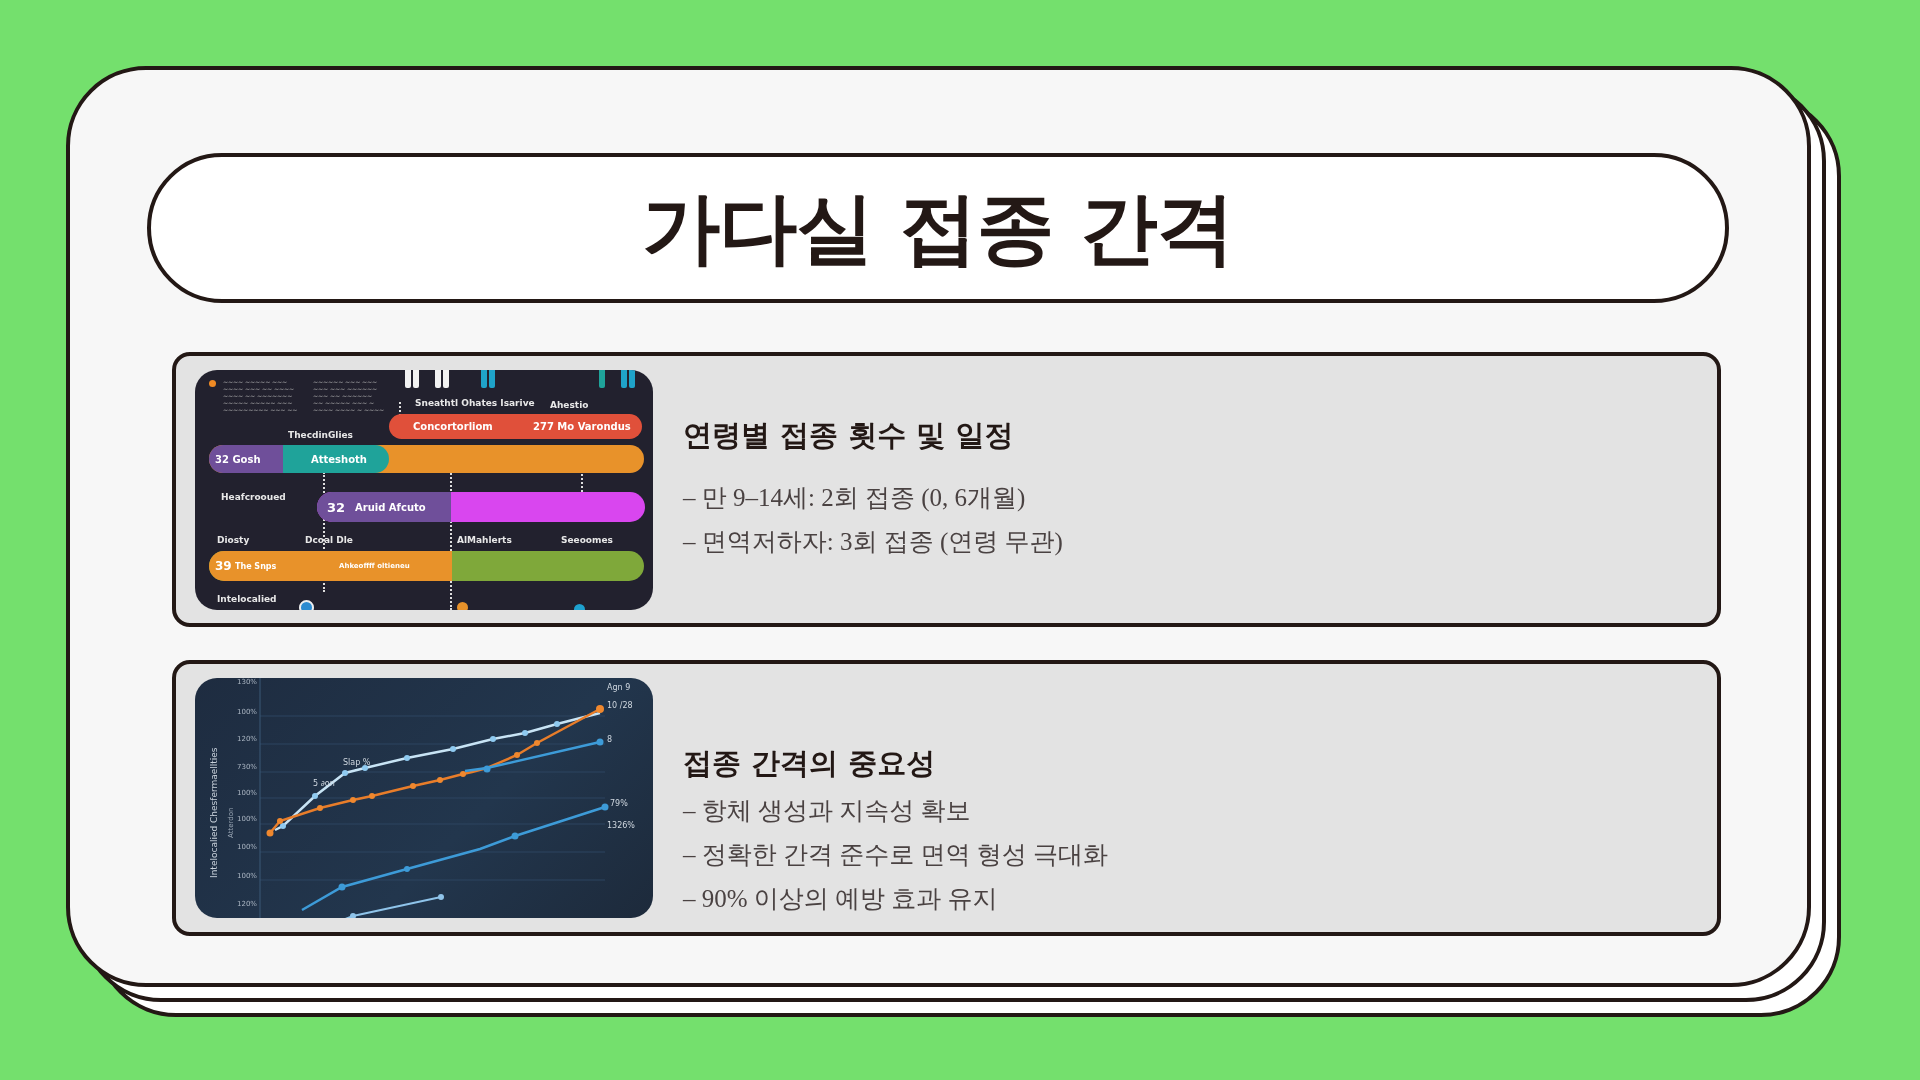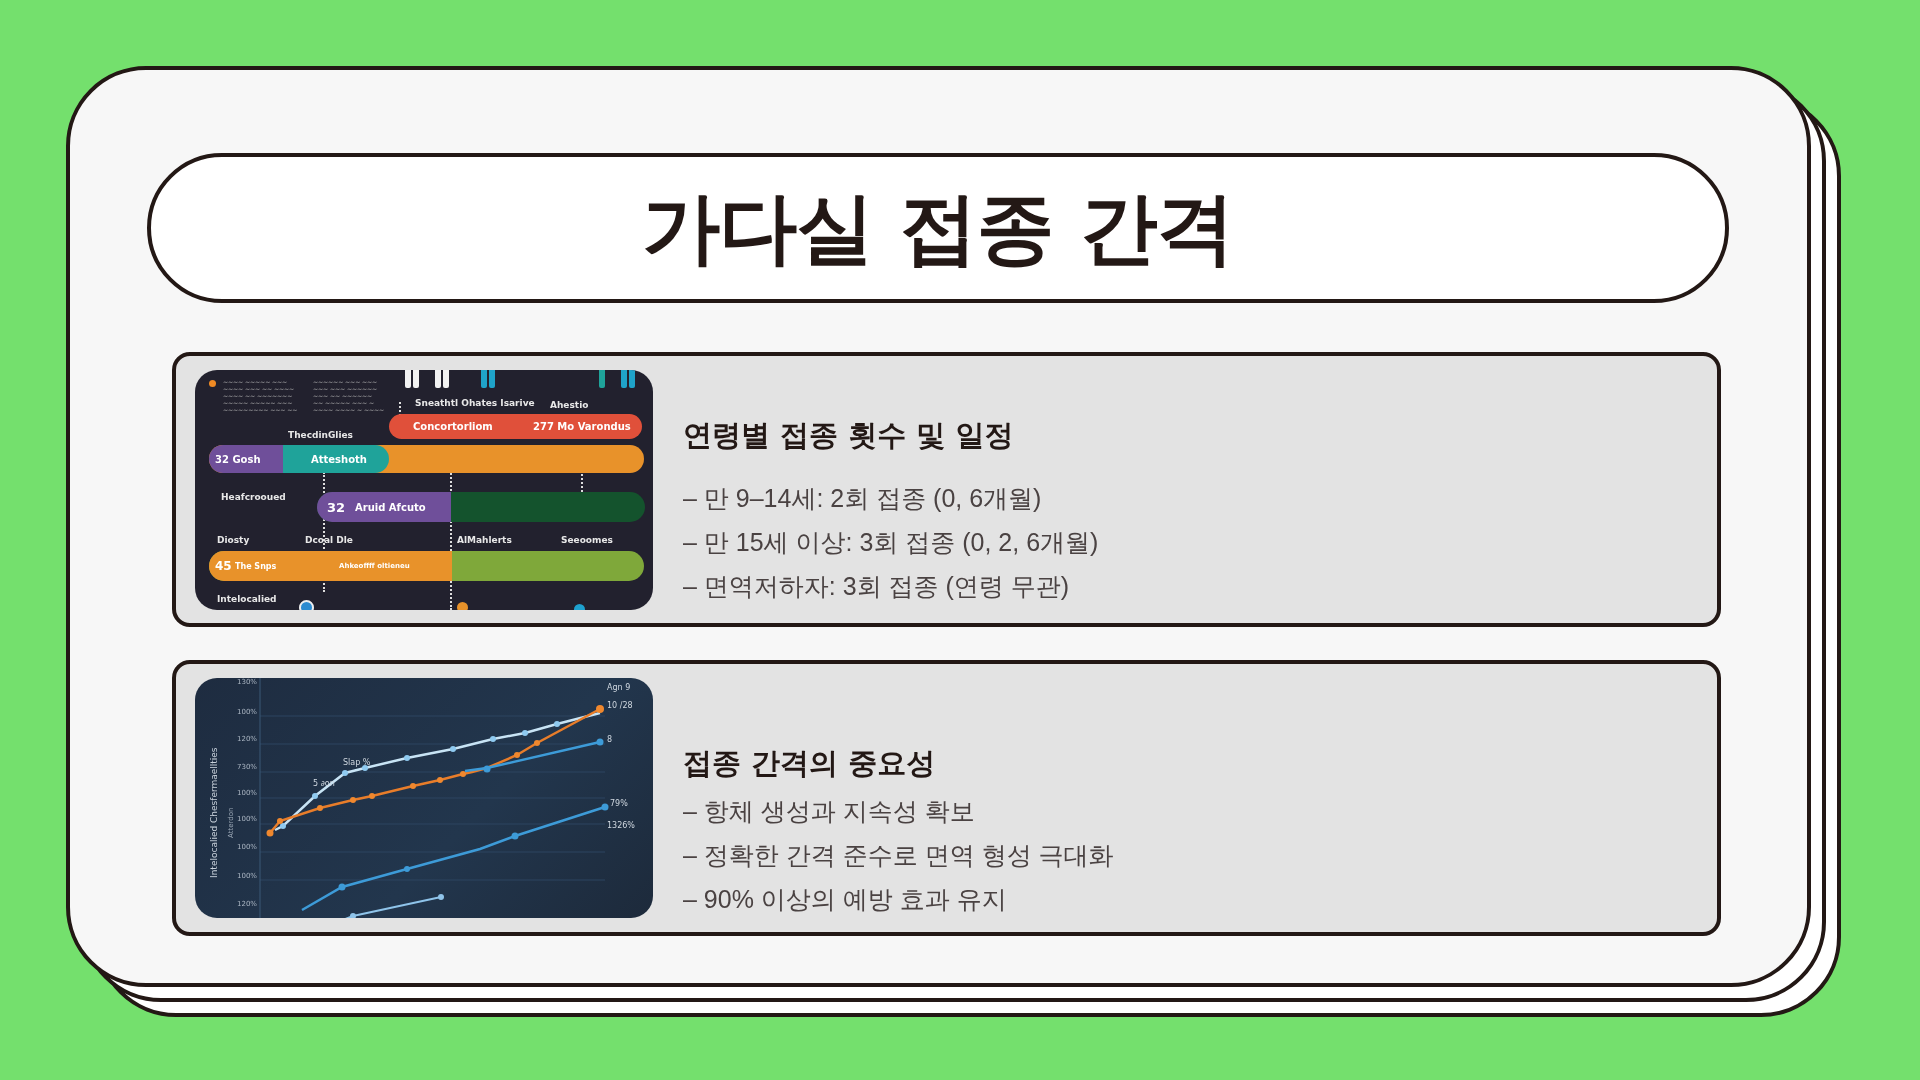--- a/index.html
+++ b/index.html
@@ -10,21 +10,21 @@
   .layer1{left:66px;top:66px;width:1745px;height:921px;background:#f7f7f7;}
   .title-pill{position:absolute;left:147px;top:153px;width:1582px;height:150px;box-sizing:border-box;border:4px solid #231815;border-radius:75px;background:#ffffff;display:flex;align-items:center;justify-content:center;}
   .title-pill h1{margin:0;font-family:"DejaVu Sans",sans-serif;font-weight:bold;font-size:78px;color:#231815;letter-spacing:-1px;line-height:1;}
   .card{position:absolute;left:172px;width:1549px;box-sizing:border-box;border:4px solid #231815;border-radius:18px;background:#e3e3e3;}
   .card1{top:352px;height:275px;}
   .card2{top:660px;height:276px;}
   .card .img{position:absolute;left:19px;top:14px;width:458px;height:240px;border-radius:22px;overflow:hidden;}
   .card .text{position:absolute;left:507px;top:0;}
   .card h2{position:absolute;margin:0;white-space:nowrap;font-family:"DejaVu Sans",sans-serif;font-weight:bold;font-size:29px;color:#231815;}
   .card ul{position:absolute;margin:0;padding:0;list-style:none;white-space:nowrap;}
-  .card li{font-family:Liberation Sans, sans-serif;font-size:25px;color:#4a4242;height:44px;line-height:44px;}
+  .card li{font-family:Liberation Serif, serif;font-size:25px;color:#4a4242;height:44px;line-height:44px;}
   .card1 h2{top:60px;}
   .card1 ul{top:120px;}
   .card2 h2{top:60px;margin-top:20px;}
   .card2 ul{top:125px;}
   
   .info{background:#22212e;}
   .bar{position:absolute;height:28px;border-radius:14px;display:flex;align-items:center;font-size:10px;color:#fff;font-weight:bold;overflow:hidden;}
   .bar span{position:absolute;white-space:nowrap;}
   .seg{position:absolute;top:0;height:100%;}
   .lbl{position:absolute;color:#e8e8e8;font-size:9px;font-weight:bold;white-space:nowrap;}
@@ -91,41 +91,40 @@
       <span style="left:144px;">277 Mo Varondus</span>
     </div>
 
     <div class="bar" style="left:14px;top:75px;width:435px;background:#e8922a;">
       <div class="seg" style="left:0;width:90px;background:#6f4f9a;"></div>
       <div class="seg" style="left:74px;width:106px;background:#1fa39a;border-radius:0 14px 14px 0;"></div>
       <span style="left:6px;">32 Gosh</span>
       <span style="left:102px;">Atteshoth</span>
     </div>
 
-    <div class="bar" style="left:122px;top:122px;width:328px;height:30px;background:#14532d;border-radius:15px;">
+    <div class="bar" style="left:122px;top:122px;width:328px;height:30px;background:#d946ef;border-radius:15px;">
       <div class="seg" style="left:0;width:134px;background:#6f4f9a;"></div>
       <span style="left:10px;font-size:13px;">32</span>
       <span style="left:38px;font-size:10px;">Aruid Afcuto</span>
     </div>
 
     <div class="bar" style="left:14px;top:181px;width:435px;height:30px;background:#7fa83a;border-radius:15px;">
       <div class="seg" style="left:0;width:243px;background:#e8922a;"></div>
-      <span style="left:6px;font-size:12px;">45</span>
+      <span style="left:6px;font-size:12px;">39</span>
       <span style="left:26px;font-size:8px;">The Snps</span>
       <span style="left:130px;font-size:7px;">Ahkeoffff oltieneu</span>
     </div>
     <div class="dot" style="left:262px;top:232px;background:#e8922a;"></div>
     <div class="dot" style="left:379px;top:234px;background:#1ea1cf;"></div>
     <div class="dot" style="left:104px;top:230px;background:#2c8bd0;border:2px solid #eee;"></div>
   </div>
   <div class="text">
     <h2>연령별 접종 횟수 및 일정</h2>
     <ul>
       <li>– 만 9–14세: 2회 접종 (0, 6개월)</li>
-      <li>– 만 15세 이상: 3회 접종 (0, 2, 6개월)</li>
       <li>– 면역저하자: 3회 접종 (연령 무관)</li>
     </ul>
   </div>
 </div>
 
 <div class="card card2">
   <div class="img chart">
     <svg width="458" height="240" viewBox="0 0 458 240">
       <g stroke="#2d4560" stroke-width="1">
         <line x1="65" y1="38" x2="410" y2="38"></line>

